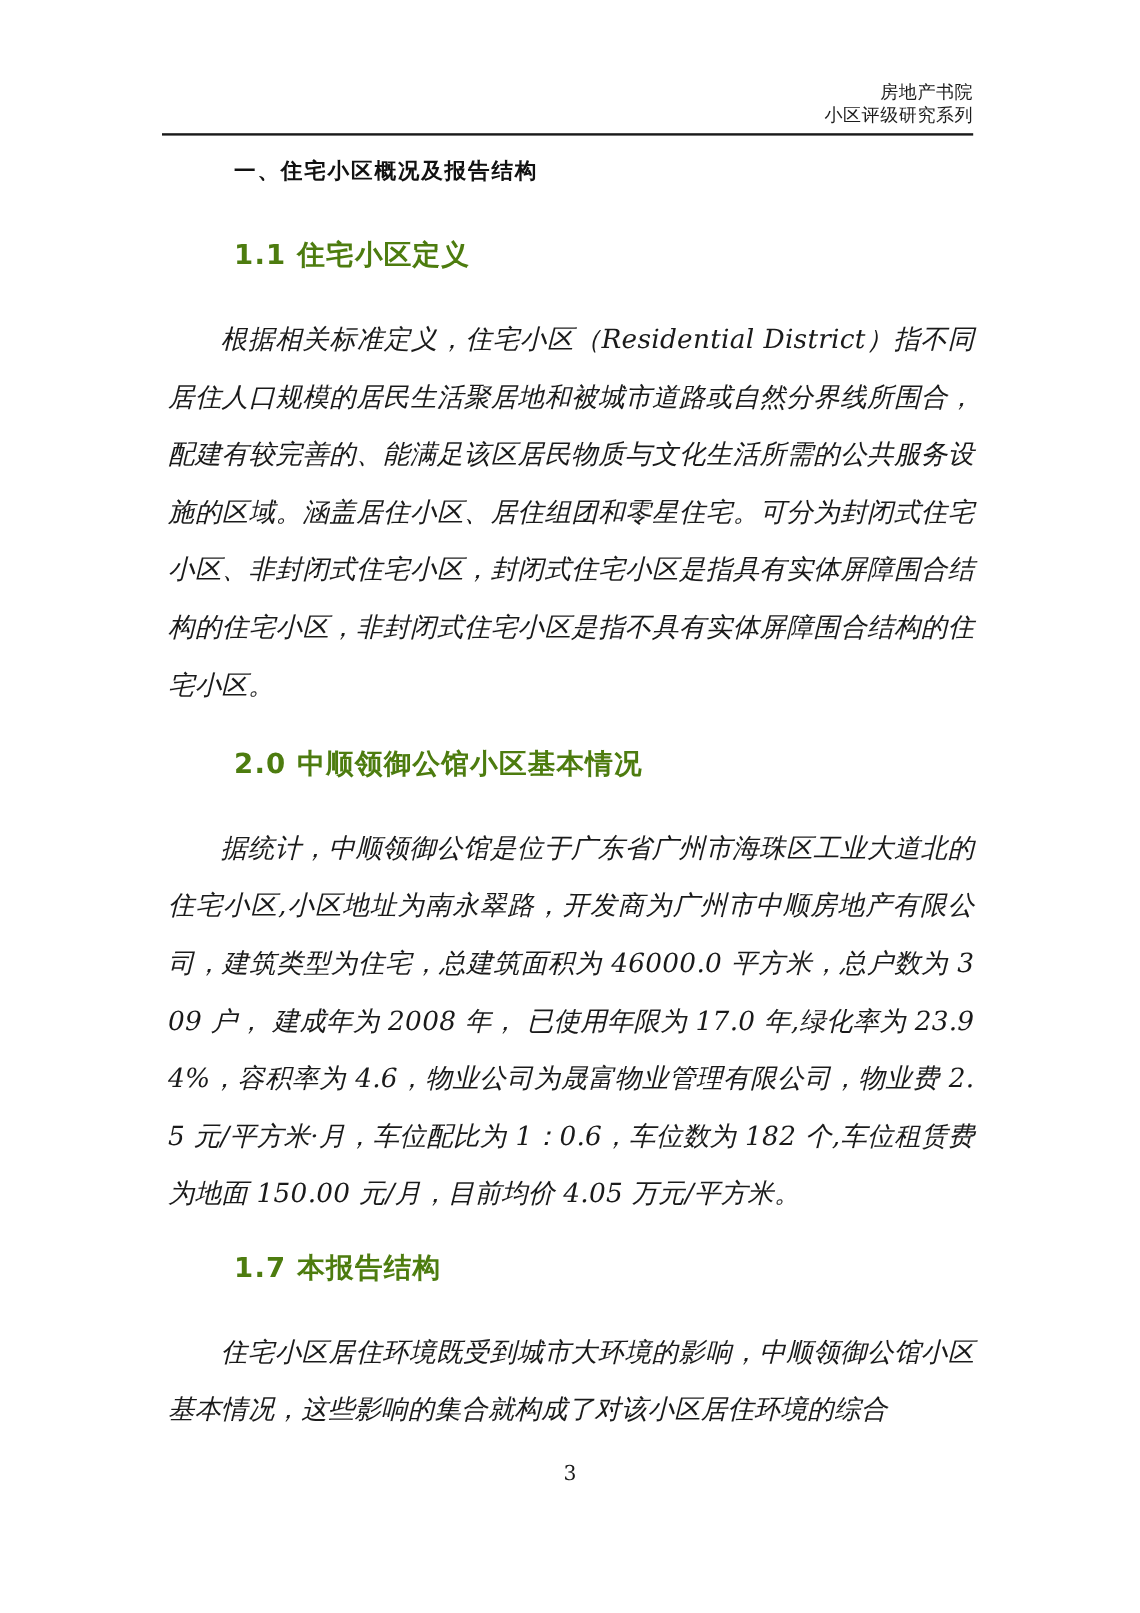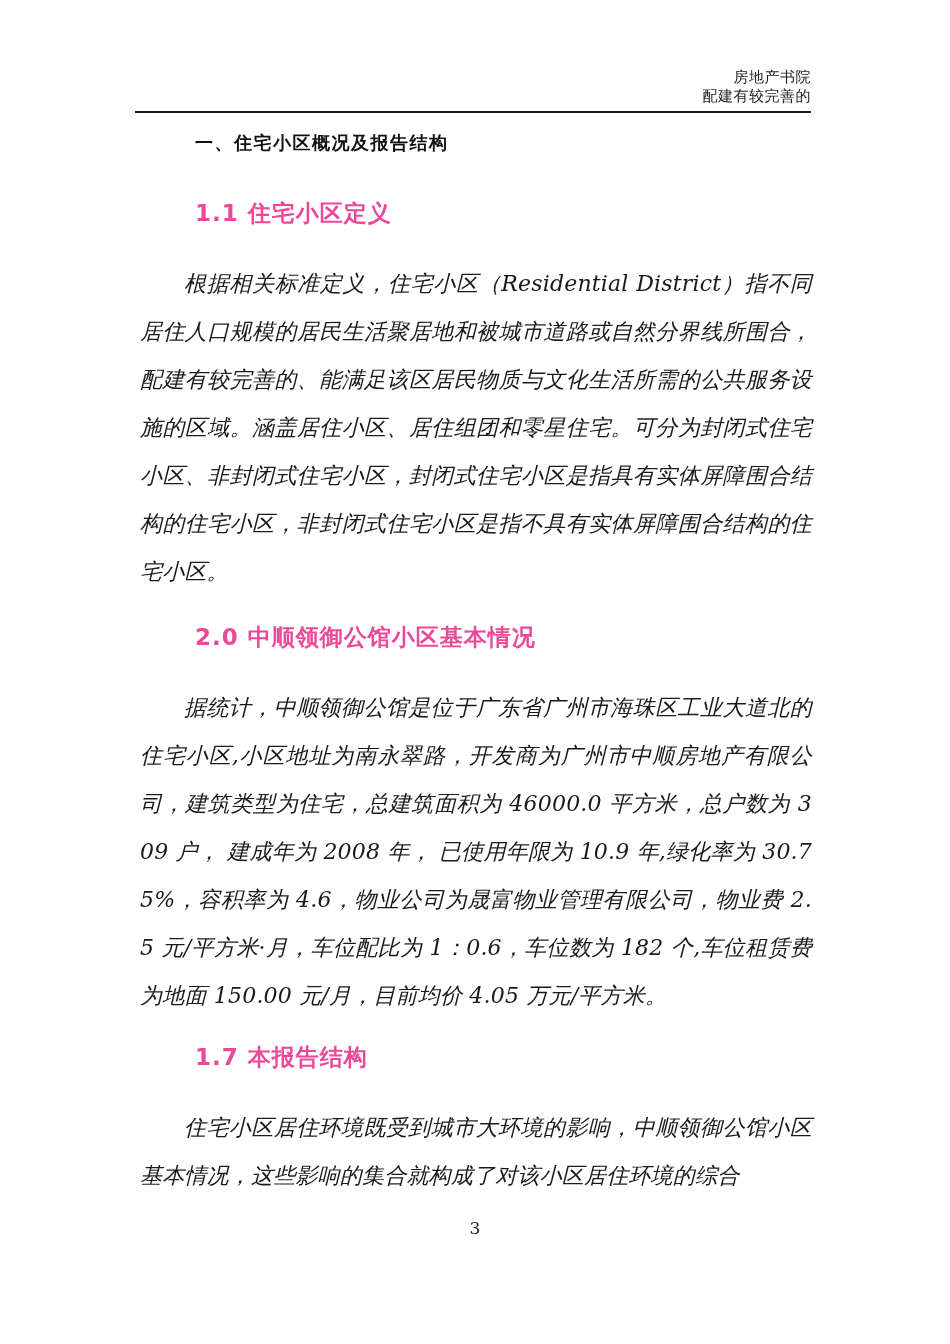--- a/index.html
+++ b/index.html
@@ -65,21 +65,21 @@
   }
 
   h2.section-title {
     font-family: "DejaVu Sans", "Liberation Sans", sans-serif;
     font-weight: bold;
     font-size: 23px;
     line-height: 1.2;
     margin: 0;
     padding: 0 0 0 55px;
     letter-spacing: 1px;
-    color: #ec4899;
+    color: #4d7c0f;
   }
   h2.section-title.indent-more { padding-left: 55px; }
 
   p.body-text {
     font-family: "DejaVu Serif", "Liberation Serif", serif;
     font-size: 22px;
     line-height: 48px;
     margin: 0;
     text-align: justify;
     text-justify: inter-ideograph;
@@ -111,21 +111,21 @@
     color: #1a1a1a;
   }
 </style>
 </head>
 <body>
 
 <div class="page">
 
   <div class="page-header">
     <span class="hdr-left">房地产书院</span>
-    <span class="hdr-right">配建有较完善的</span>
+    <span class="hdr-right">小区评级研究系列</span>
   </div>
 
   <div class="content">
 
     <div class="blk-h1">
       <h1 class="chapter-title">一、住宅小区概况及报告结构</h1>
     </div>
 
     <div class="blk-h11">
       <h2 class="section-title">1.1  住宅小区定义</h2>
@@ -133,21 +133,21 @@
 
     <div class="blk-p1">
       <p class="body-text">根据相关标准定义，住宅小区（Residential District）指不同居住人口规模的居民生活聚居地和被城市道路或自然分界线所围合，配建有较完善的、能满足该区居民物质与文化生活所需的公共服务设施的区域。涵盖居住小区、居住组团和零星住宅。可分为封闭式住宅小区、非封闭式住宅小区，封闭式住宅小区是指具有实体屏障围合结构的住宅小区，非封闭式住宅小区是指不具有实体屏障围合结构的住宅小区。</p>
     </div>
 
     <div class="blk-h12">
       <h2 class="section-title indent-more">2.0  中顺领御公馆小区基本情况</h2>
     </div>
 
     <div class="blk-p2">
-      <p class="body-text">据统计，中顺领御公馆是位于广东省广州市海珠区工业大道北的住宅小区,小区地址为南永翠路，开发商为广州市中顺房地产有限公司，建筑类型为住宅，总建筑面积为 46000.0 平方米，总户数为 309 户， 建成年为 2008 年， 已使用年限为 10.9 年,绿化率为 30.75%，容积率为 4.6，物业公司为晟富物业管理有限公司，物业费 2.5 元/平方米·月，车位配比为 1：0.6，车位数为 182 个,车位租赁费为地面 150.00 元/月，目前均价 4.05 万元/平方米。</p>
+      <p class="body-text">据统计，中顺领御公馆是位于广东省广州市海珠区工业大道北的住宅小区,小区地址为南永翠路，开发商为广州市中顺房地产有限公司，建筑类型为住宅，总建筑面积为 46000.0 平方米，总户数为 309 户， 建成年为 2008 年， 已使用年限为 17.0 年,绿化率为 23.94%，容积率为 4.6，物业公司为晟富物业管理有限公司，物业费 2.5 元/平方米·月，车位配比为 1：0.6，车位数为 182 个,车位租赁费为地面 150.00 元/月，目前均价 4.05 万元/平方米。</p>
     </div>
 
     <div class="blk-h13">
       <h2 class="section-title">1.7  本报告结构</h2>
     </div>
 
     <div class="blk-p3">
       <p class="body-text">住宅小区居住环境既受到城市大环境的影响，中顺领御公馆小区基本情况，这些影响的集合就构成了对该小区居住环境的综合</p>
     </div>
 

